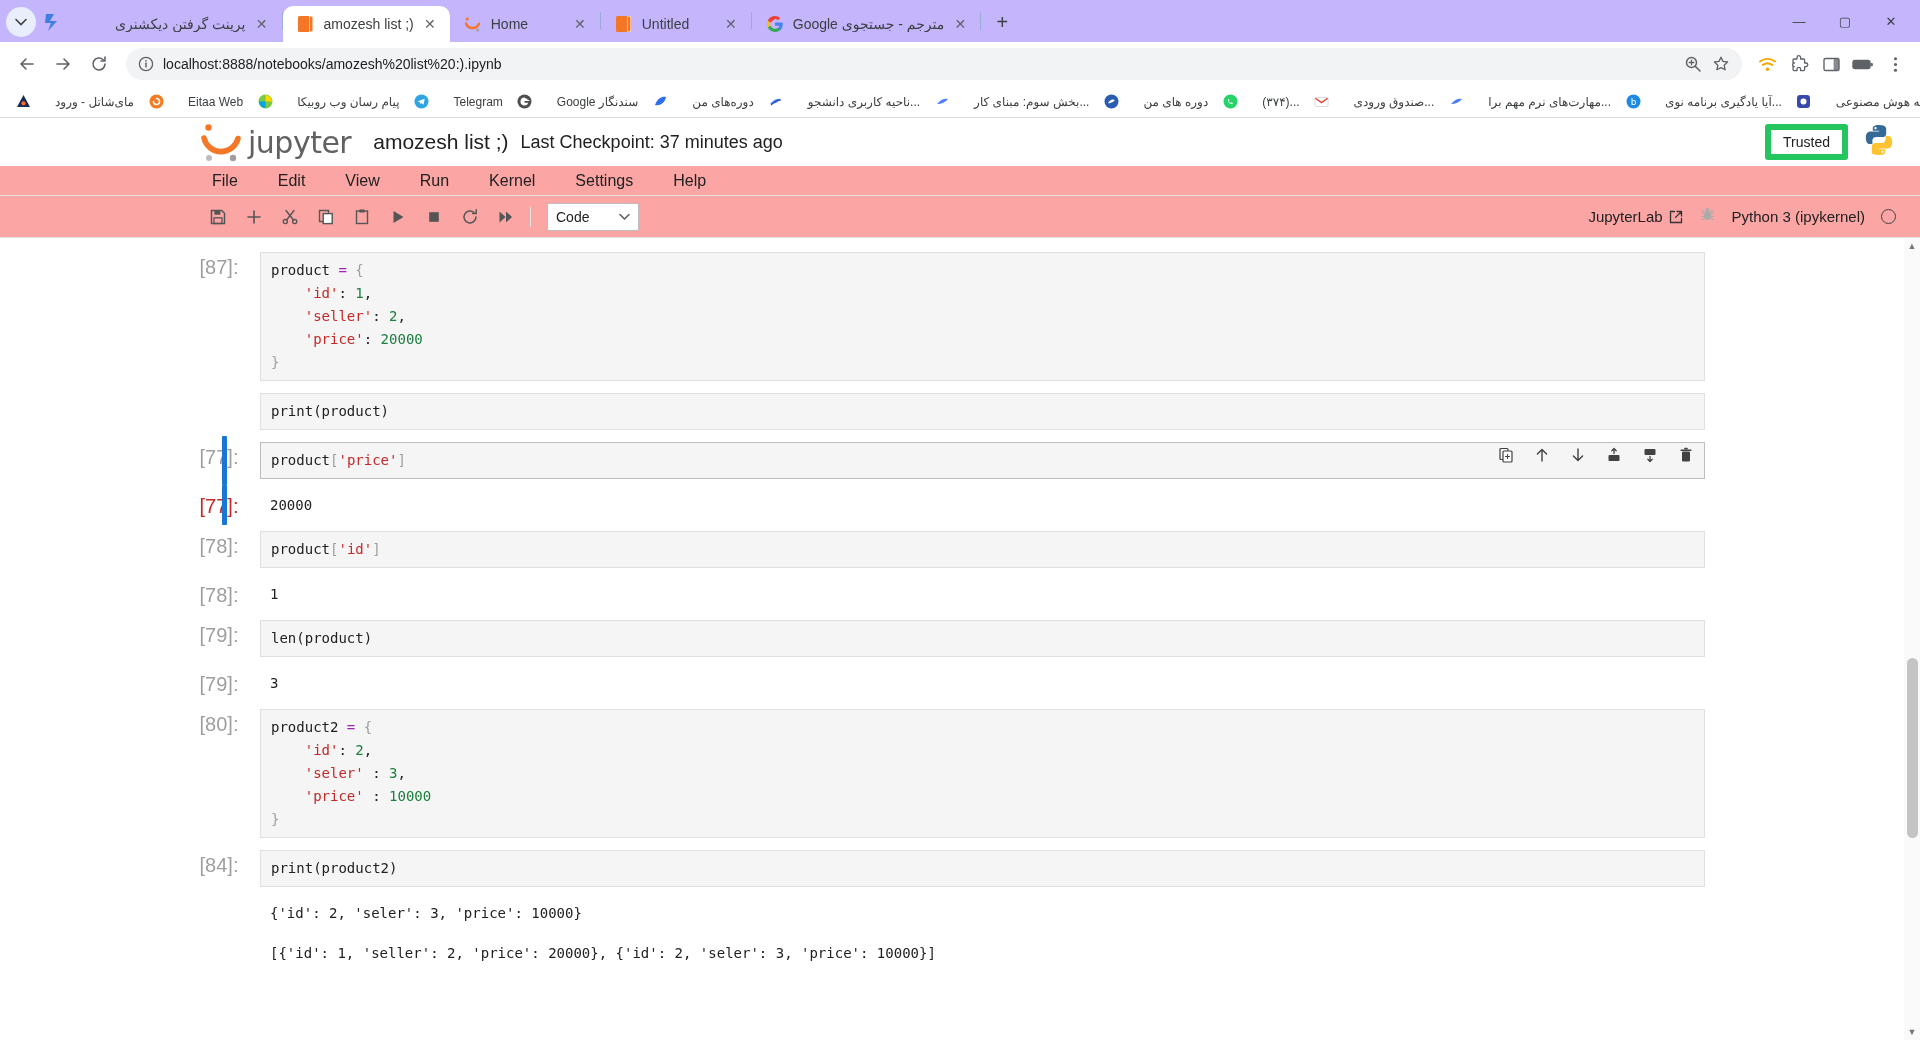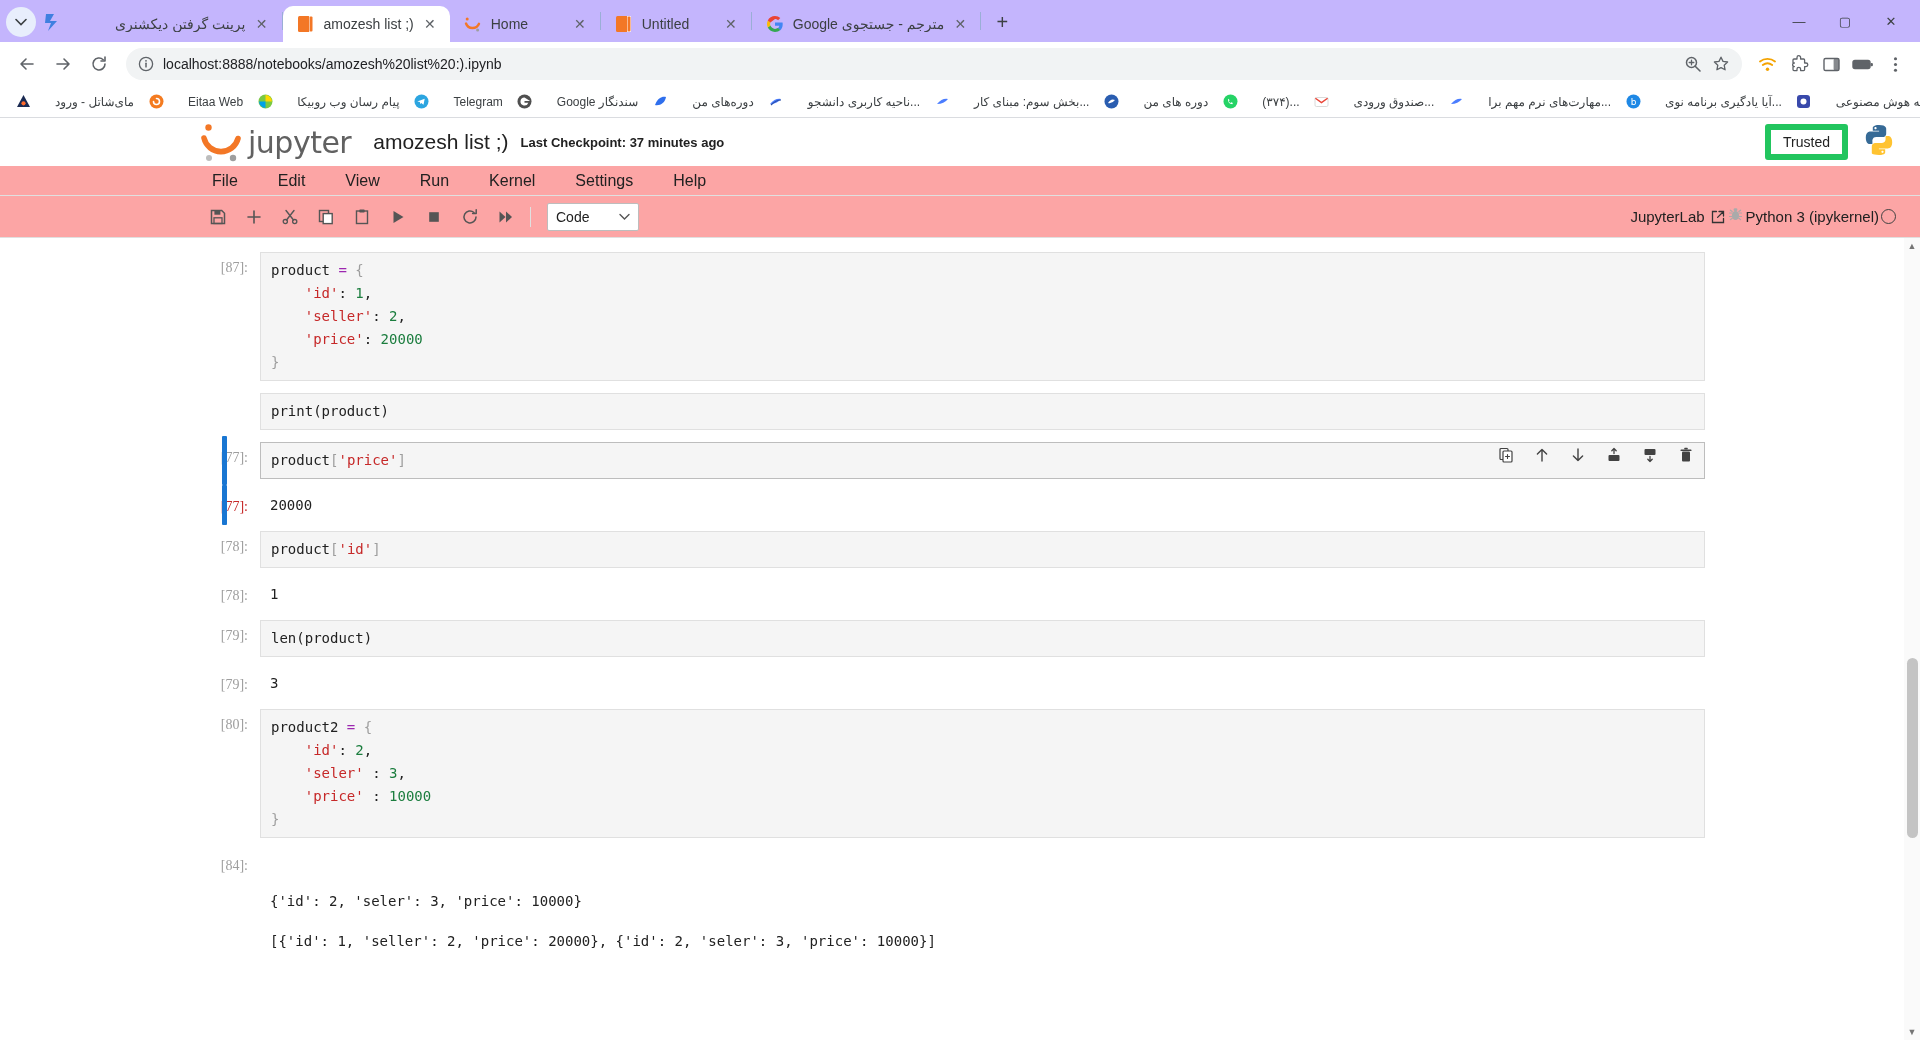--- a/index.html
+++ b/index.html
@@ -80,21 +80,21 @@
   .page { flex:1 1 auto; background:#fca5a5; position:relative; overflow:hidden; display:flex; flex-direction:column;}
 
   .nb-header {
     display:flex; align-items:center; height:48px; flex:0 0 48px;
     padding: 0 24px 0 200px; background:#fff;
   }
   .jlogo { display:flex; align-items:center; gap:4px; flex:0 0 auto; }
   .jlogo svg { display:block; }
   .jword { font-size:30px; color:#616161; font-family:"DejaVu Sans", sans-serif; letter-spacing:-0.5px; margin-left:2px;}
   .nb-name { font-size:21px; color:#212121; margin-left:22px; }
-  .nb-ckpt { font-size:13px; color:#212121; margin-left:12px; font-weight:700;}
+  .nb-ckpt { font-size:18px; color:#212121; margin-left:12px; font-weight:400;}
   .trusted {
     margin-left:auto; border:6px solid #22c55e; border-radius:3px;
     padding:4px 12px; font-size:14px; color:#212121; background:#fff;
   }
   .pylogo { margin-left:14px; flex:0 0 auto; }
 
   .menubar {
     height:30px; flex:0 0 30px; display:flex; align-items:center;
     padding-left:200px; gap:16px; border-bottom:1px solid #e0e0e0;
   }
@@ -104,34 +104,34 @@
     height:42px; flex:0 0 42px; display:flex; align-items:center;
     padding-left:200px; padding-right:24px; border-bottom:1px solid #e0e0e0; gap:0;
   }
   .tbi { width:36px; height:30px; display:flex; align-items:center; justify-content:center; color:#616161; }
   .tb-sep { width:1px; height:20px; background:#e0e0e0; margin:0 6px;}
   .celltype {
     margin-left:10px; width:92px; height:28px; border:1px solid #bdbdbd; border-radius:2px;
     display:flex; align-items:center; justify-content:space-between; padding:0 8px;
     font-size:14px; color:#212121; background:#fff;
   }
-  .tb-right { margin-left:auto; display:flex; align-items:center; gap:2px; }
+  .tb-right { margin-left:auto; display:flex; align-items:center; gap:16px; }
   .tb-right .lab { font-size:15px; color:#212121; display:flex; align-items:center; gap:6px;}
   .tb-right .kern { font-size:15px; color:#212121; }
   .kern-idle { width:15px; height:15px; border:1.6px solid #424242; border-radius:50%; }
 
   
   .nbscroll { flex:1 1 auto; position:relative; overflow:hidden; background:#fff; }
   .nbinner { padding: 8px 0 0 0; }
 
   .cellrow { display:flex; align-items:flex-start; position:relative; padding: 6px 0; }
   .selbar { position:absolute; left:222px; top:0; bottom:0; width:5px; background:#1976d2; border-radius:1px;}
   .prompt {
-    width: 70px; flex:0 0 70px; text-align:right; padding-right:12px;
-    font-family:Liberation Serif, serif; font-size:14px; color:#9e9e9e;
+    width: 70px; flex:0 0 70px; text-align:center; padding-right:12px;
+    font-family:Liberation Sans, sans-serif; font-size:20px; color:#9e9e9e;
     margin-left: 190px; padding-top: 6px; line-height:19px;
   }
   .prompt.out { color:#c62828; }
   .inputcell {
     flex:1 1 auto; margin-right: 215px;
     background:#f5f5f5; border:1px solid #e0e0e0;
     padding:6px 10px;
     font-family:"DejaVu Sans Mono", monospace; font-size:14px; line-height:23px;
     color:#212121; white-space:pre; position:relative;
   }
@@ -657,20 +657,21 @@
           <div class="prompt">[80]:</div>
           <div class="inputcell"><span class="tok-pln">product2 </span><span class="tok-op">=</span><span class="tok-pln"> </span><span class="tok-pun">{</span>
 <span class="tok-pln">    </span><span class="tok-str">'id'</span><span class="tok-pln">: </span><span class="tok-num">2</span><span class="tok-pln">,</span>
 <span class="tok-pln">    </span><span class="tok-str">'seler'</span><span class="tok-pln"> : </span><span class="tok-num">3</span><span class="tok-pln">,</span>
 <span class="tok-pln">    </span><span class="tok-str">'price'</span><span class="tok-pln"> : </span><span class="tok-num">10000</span>
 <span class="tok-pun">}</span></div>
         </div>
 
         <div class="cellrow">
           <div class="prompt">[84]:</div>
+          <div class="inputcell"><span class="tok-pln">print(product2)</span></div>
         </div>
 
         <div class="cellrow">
           <div class="prompt"></div>
           <div class="outcell">{'id': 2, 'seler': 3, 'price': 10000}</div>
         </div>
 
 
         <div class="cellrow">
           <div class="prompt"></div>

